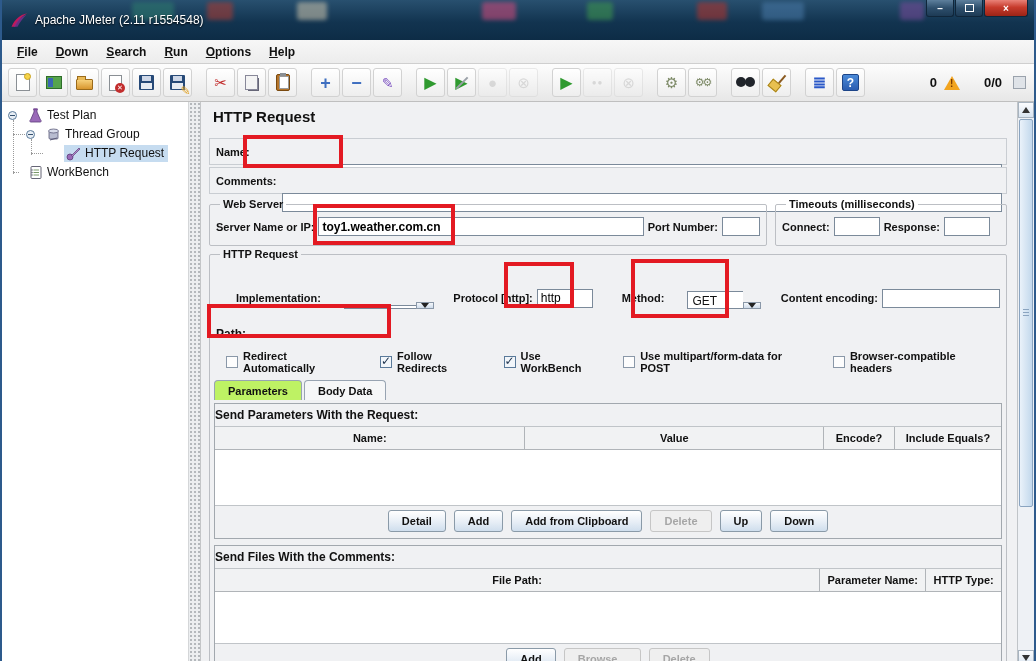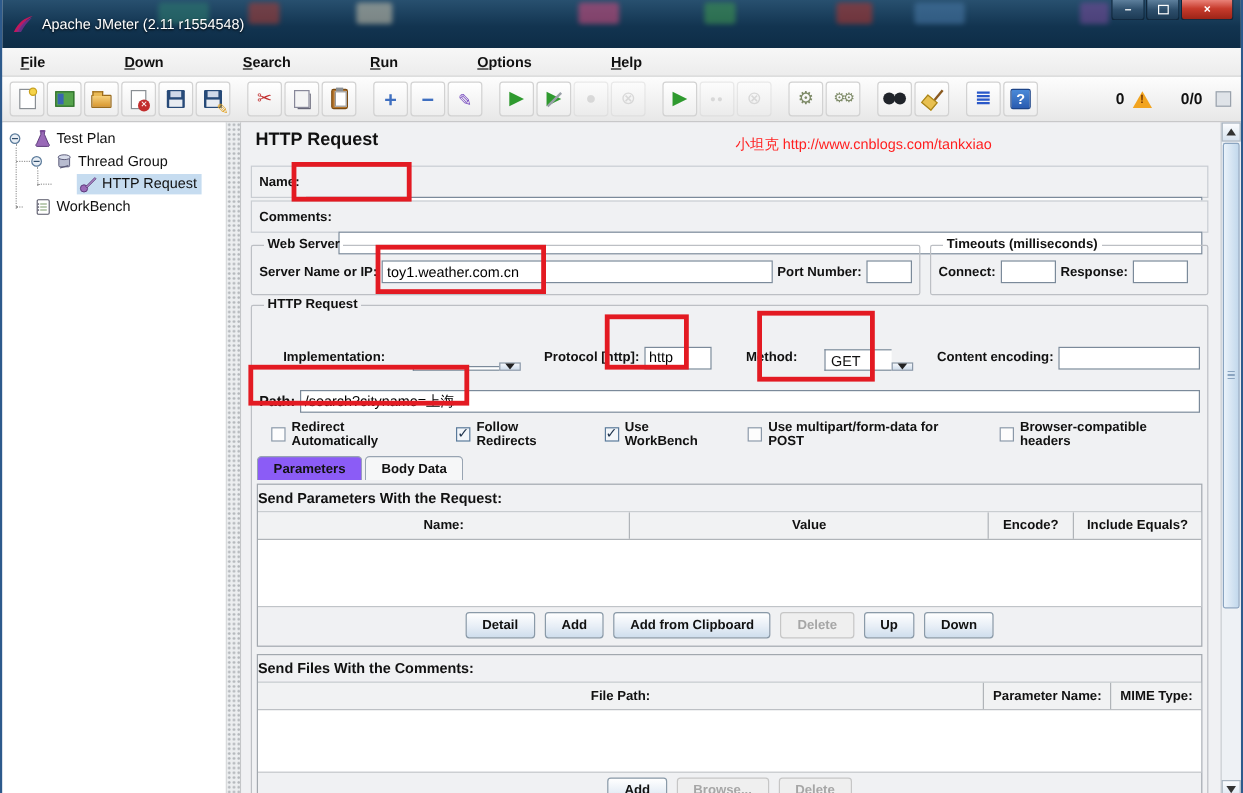--- a/index.html
+++ b/index.html
@@ -13,21 +13,21 @@
   .app-logo { position:relative; margin-left:8px; width:18px; height:16px; z-index:2; }
   .title-text { position:relative; z-index:2; color:#fff; font-size:12px; margin-left:7px; text-shadow:0 1px 2px #000; }
   .winbtns { position:absolute; right:6px; top:0; display:flex; z-index:3; }
   .wb { height:17px; border:1px solid #10263a; border-top:none; display:flex; align-items:center; justify-content:center;
         background:linear-gradient(180deg,#5d7f9c 0%,#2e4f6c 50%,#1d3b55 100%); color:#fff; font-size:10px; font-weight:bold;
         border-radius:0 0 3px 3px; margin-left:1px; }
   .wb-min,.wb-max { width:28px; } .wb-close { width:44px; background:linear-gradient(180deg,#e98278 0%,#c73b2c 45%,#9c2417 100%); }
   .wb-max .boxglyph { width:9px; height:8px; border:1px solid #fff; display:inline-block; }
 
   
-  .menubar { height:24px; background:linear-gradient(180deg,#f7f7f7,#ececec); border-bottom:1px solid #cfcfcf; display:flex; align-items:center; padding-left:6px;gap:48px; }
+  .menubar { height:24px; background:linear-gradient(180deg,#f7f7f7,#ececec); border-bottom:1px solid #cfcfcf; display:flex; align-items:center; padding-left:6px; }
   .menu-item { display:inline-block; padding:3px 9px; font-weight:700; font-size:12px; cursor:default; }
   .menu-item::first-letter { text-decoration:underline; }
 
   
   .toolbar { height:38px; background:linear-gradient(180deg,#fdfdfd,#e7e7e7); border-bottom:1px solid #bfbfbf; display:flex; align-items:center; padding:0 6px; }
   .tgroup { display:flex; margin-right:12px; }
   .tbtn { width:29px; height:29px; margin-right:2px; border:1px solid #d2d2d2; border-radius:3px;
           background:linear-gradient(180deg,#ffffff,#eeeeee); display:flex; align-items:center; justify-content:center; position:relative; padding:0; }
   .tbtn.disabled { opacity:.42; }
   .ticon { position:relative; display:flex; align-items:center; justify-content:center; width:20px; height:20px; font-size:15px; line-height:1; }
@@ -90,21 +90,21 @@
   input.fi { height:19px; border:1px solid #7b8a9a; background:#fff; font-size:12px; font-family:inherit; padding:0 3px; }
 
   .row-name,.row-comments { position:absolute; left:8px; right:10px; height:27px; border:1px solid #c9cdd2; background:#f0f1f3; display:flex; align-items:center; padding:0 4px 0 6px; }
   .row-name { top:36px; } .row-comments { top:65px; }
   .row-name input,.row-comments input { flex:1; margin-left:5px;margin-top:44px; }
 
   .row-groups { position:absolute; left:8px; right:10px; top:96px; height:48px; display:flex; gap:8px; }
   fieldset { border:1px solid #bcbfc4; border-radius:2px; padding:2px 6px 4px; }
   legend { font-weight:bold; font-size:11px; padding:0 3px; margin-left:4px; }
   .fs-web { flex:1; display:flex; align-items:center; gap:4px; }
-  .fs-web input.srv { flex:1; } .fs-web input.prt { width:38px; }
+  .fs-web input.srv { flex:1;font-weight:bold; } .fs-web input.prt { width:38px; }
   .fs-time { width:232px; display:flex; align-items:center; gap:4px; }
   .fs-time input { width:46px; }
 
   .fs-http { position:absolute; left:8px; right:10px; top:146px; height:452px; }
   .impl-row { position:absolute; left:6px; right:6px; top:24px; height:28px; display:flex; align-items:center; padding-left:20px; gap:4px; }
   .combo { display:flex; align-items:flex-end; height:21px;padding-left:19px; }
   .combo-field { border:1px solid #7b8a9a; border-right:none; background:#fff; font-size:12px; padding:2px 4px 0; }
   .combo-btn { width:18px; border:1px solid #8a98a8; background:linear-gradient(180deg,#f5f8fb,#cfdceb); display:flex; align-items:center; justify-content:center; }
   .combo-btn::after { content:""; width:0; height:0; border-left:4px solid transparent; border-right:4px solid transparent; border-top:5px solid #222; }
   .w-impl { width:72px; } .w-meth { width:56px; }
@@ -115,21 +115,21 @@
 
   .opts-row { position:absolute; left:6px; right:6px; top:92px; height:20px; display:flex; align-items:center; gap:19px; padding-left:10px; }
   .opt { display:flex; align-items:center; gap:5px; }
   .cb { width:12px; height:12px; border:1px solid #8a98a8; background:#fdfdfd; position:relative; flex:none; }
   .cb.checked { background:#f2f6fa; border-color:#5a7a9a; }
   .cb.checked::after { content:"\2713"; position:absolute; left:0px; top:-3px; font-size:12px; font-weight:bold; color:#20354f; }
   .opt span.lbl { font-weight:bold; font-size:11px; }
 
   .tabs { position:absolute; left:4px; top:120px; display:flex; }
   .tab { padding:4px 13px 3px; border:1px solid #98a4b2; border-bottom:none; border-radius:4px 4px 0 0; background:#f6f7f8; font-weight:bold; font-size:11px; margin-right:2px; }
-  .tab.seltab { background:#8b5cf6; }
+  .tab.seltab { background:#bef264; }
 
   .datablock { position:absolute; left:4px; right:4px; border:1px solid #a2a8ae; background:#f0f1f3; }
   .pblock { top:143px; height:136px; } .fblock { top:285px; height:132px; }
   .block-title { height:23px; line-height:23px; font-weight:bold; font-size:12px; border-bottom:1px solid #c0c4c8; }
   .thead { display:flex; height:23px; border-bottom:1px solid #b0b4b8; background:#f1f2f3; }
   .th { border-right:1px solid #b0b4b8; display:flex; align-items:center; justify-content:center; font-weight:bold; font-size:11px; }
   .th:last-child { border-right:none; }
   .tbody { background:#fff; border-bottom:1px solid #c0c4c8; }
   .pblock .tbody { height:56px; } .fblock .tbody { height:52px; }
   .btnrow { display:flex; align-items:center; justify-content:center; gap:8px; padding-top:4px; }
@@ -369,21 +369,20 @@
             <circle cx="4" cy="10" r="0.7" fill="#556"></circle>
         </svg>
         <span class="tlabel">WorkBench</span>
       </div>
     </div>
 
     <div class="divider"></div>
 
     <div class="main">
       <div class="ptitle">HTTP Request</div>
-      <div class="watermark">小坦克 http://www.cnblogs.com/tankxiao</div>
 
       <div class="row-name">
         <label class="fl">Name:</label>
         <input class="fi" value="GetCityCode" style="">
       </div>
       <div class="row-comments">
         <label class="fl">Comments:</label>
         <input class="fi" value="" style="">
       </div>
 
@@ -422,21 +421,20 @@
             <span class="combo-field w-meth">GET</span>
             <span class="combo-btn"></span>
           </span>
           <span class="sp14"></span>
           <label class="fl">Content encoding:</label>
           <input class="fi enc-in" value="" style="">
         </div>
 
         <div class="path-row">
           <label class="fl">Path:</label>
-          <input class="fi" value="/search?cityname=上海" style="">
         </div>
 
         <div class="opts-row">
           <span class="opt">
             <span class="cb"></span>
             <span class="lbl">Redirect Automatically</span>
           </span>
           <span class="opt">
             <span class="cb checked"></span>
             <span class="lbl">Follow Redirects</span>
@@ -477,21 +475,21 @@
             <button class="btn">Up</button>
             <button class="btn">Down</button>
           </div>
         </div>
 
         <div class="datablock fblock">
           <div class="block-title">Send Files With the Comments:</div>
           <div class="thead">
             <div class="th" style="width:77%">File Path:</div>
             <div class="th" style="width:13.5%">Parameter Name:</div>
-            <div class="th" style="flex:1">MIME Type:</div>
+            <div class="th" style="flex:1">HTTP Type:</div>
           </div>
           <div class="tbody"></div>
           <div class="btnrow">
             <button class="btn">Add</button>
             <button class="btn disabled">Browse...</button>
             <button class="btn disabled">Delete</button>
           </div>
         </div>
       </fieldset>
 

